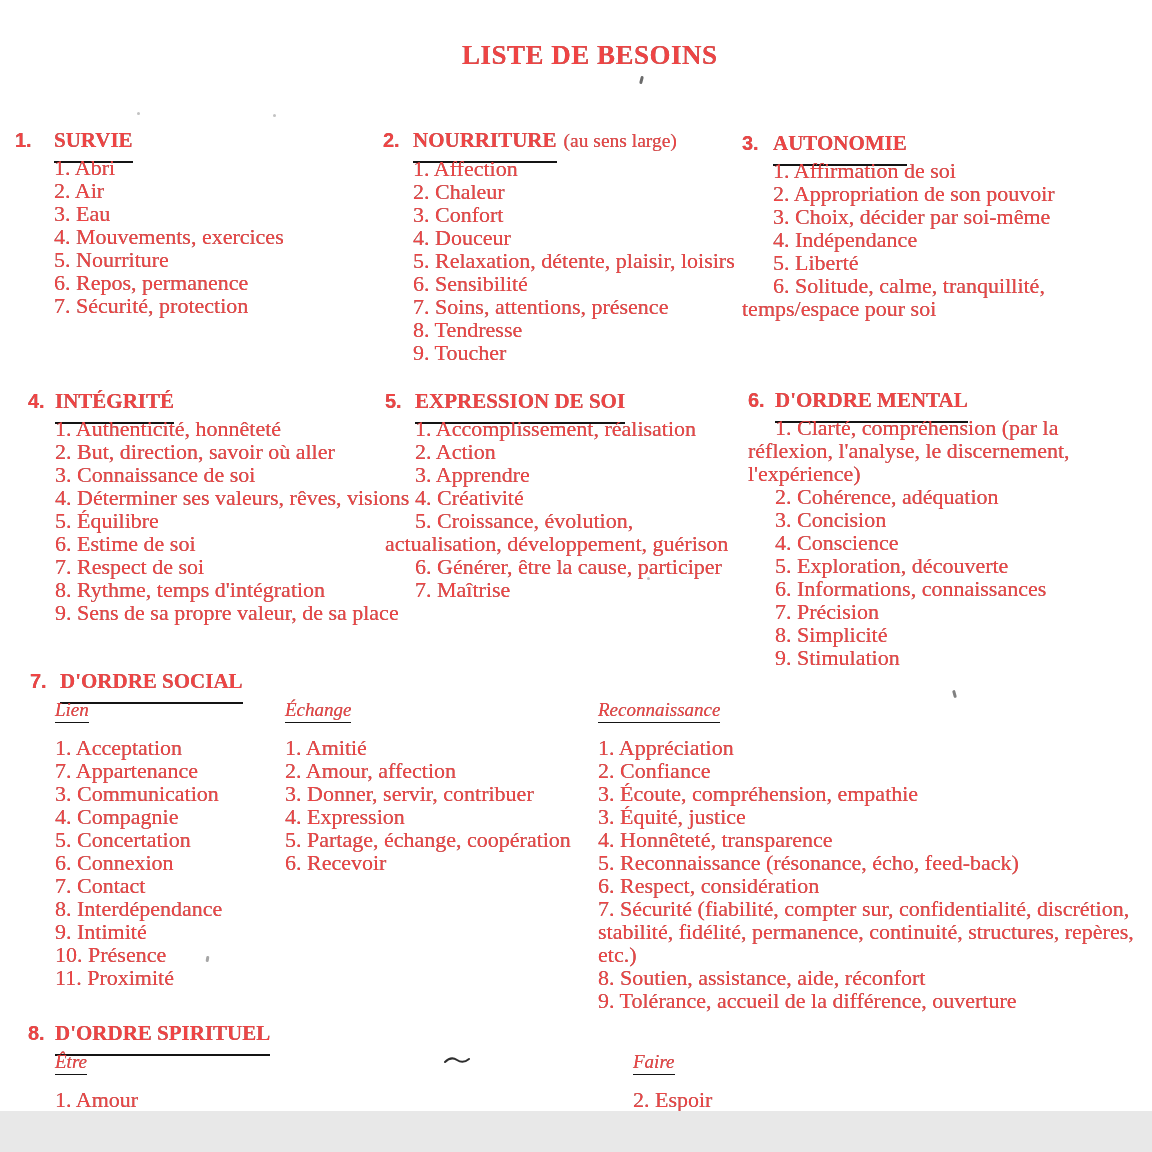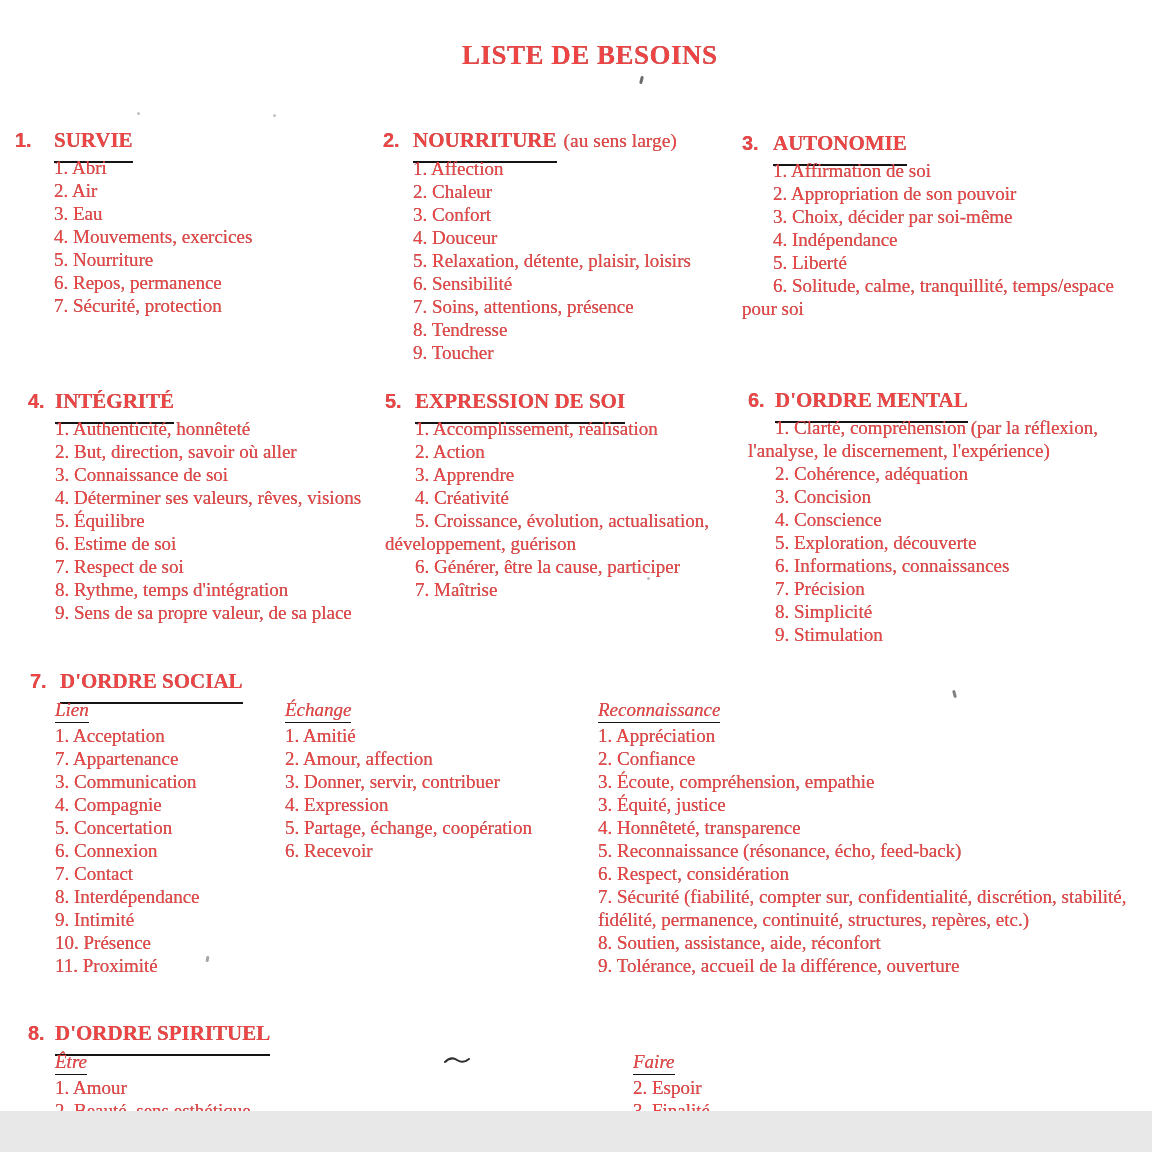--- a/index.html
+++ b/index.html
@@ -13,29 +13,29 @@
     font-size:27px;font-weight:bold;letter-spacing:.5px;white-space:nowrap;
   }
   .sec{position:absolute;}
   .hdr{font-size:21px;font-weight:bold;line-height:26px;white-space:nowrap;}
   .num{
     display:inline-block;font-family:"Liberation Sans",sans-serif;
     font-size:20px;font-weight:bold;width:var(--ind);
   }
   .ttl{border-bottom:2.5px solid #141414;padding-bottom:9px;}
   .sfx{font-weight:normal;font-size:19.5px;margin-left:7px;}
-  .items{margin-top:3px;font-size:19px;line-height:23px;}
+  .items{margin-top:3px;font-size:22px;line-height:23px;}
   .it{text-indent:var(--ind);}
   .grp{position:absolute;top:30px;}
   .grp .it{text-indent:0;}
   .glabel{
     display:inline-block;font-style:italic;font-size:19px;line-height:24px;
     border-bottom:1.5px solid #151515;
   }
-  .grp .items{margin-top:1px;}
+  .grp .items{margin-top:13px;}
 
   #s1{left:15px;top:127px;width:365px;--ind:39px;}
   #s2{left:383px;top:127px;width:380px;--ind:30px;}
   #s3{left:742px;top:130px;width:406px;--ind:31px;}
   #s4{left:28px;top:388px;width:384px;--ind:27px;}
   #s5{left:385px;top:388px;width:362px;--ind:30px;}
   #s6{left:748px;top:387px;width:398px;--ind:27px;}
   #s7{left:30px;top:668px;width:1118px;height:310px;--ind:30px;}
   #s8{left:28px;top:1020px;width:1122px;height:132px;--ind:27px;}
 

